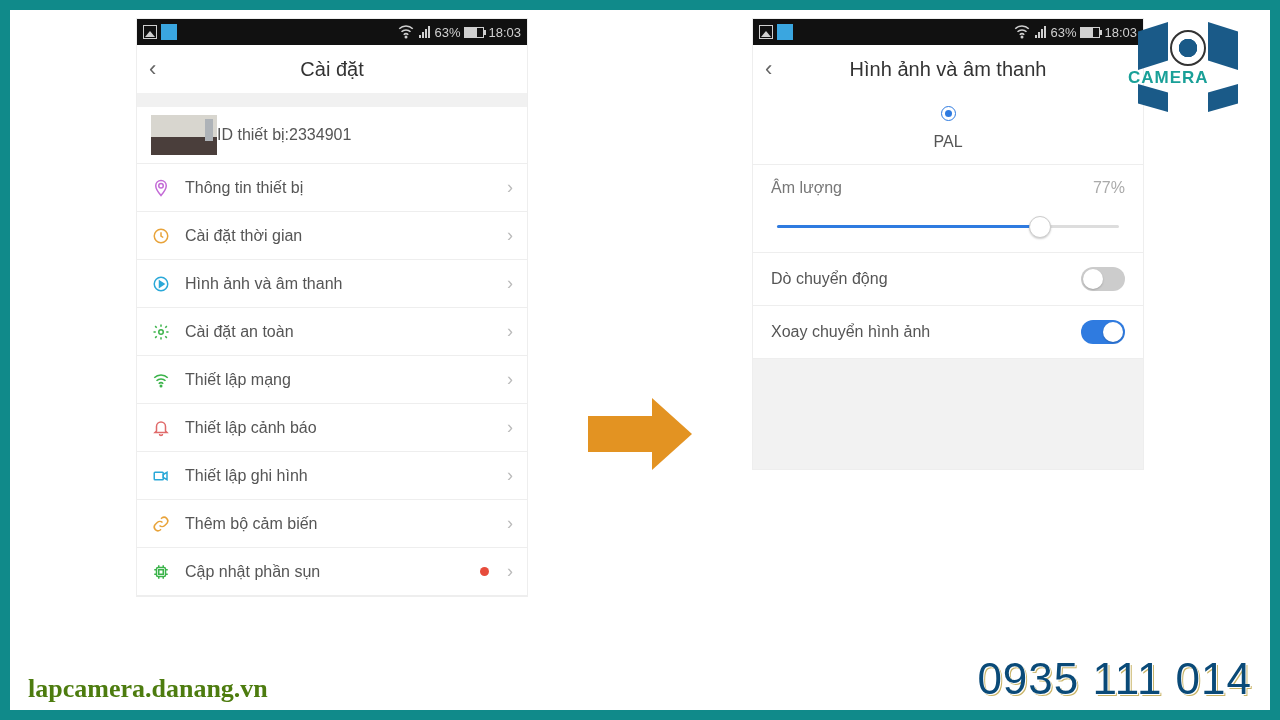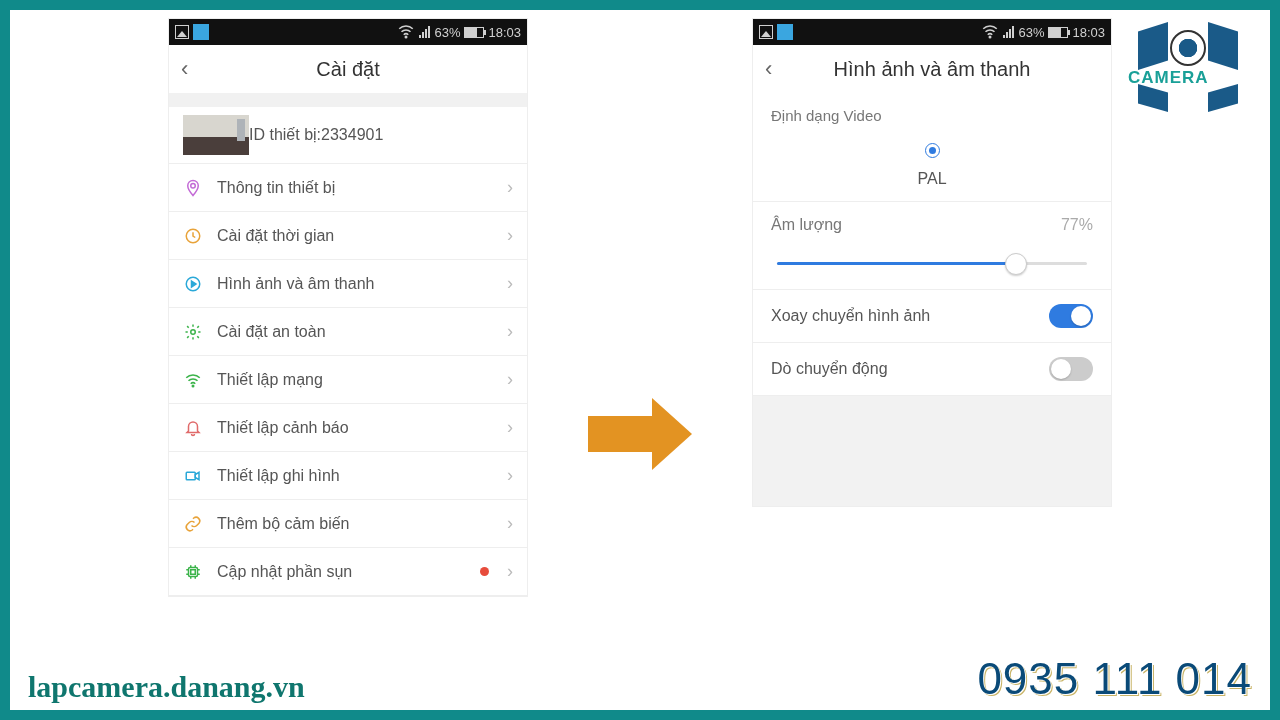--- a/index.html
+++ b/index.html
@@ -15,21 +15,21 @@
   .content-area {
     position: absolute;
     top: 0; left: 0; right: 0; bottom: 60px;
     display: flex;
     align-items: flex-start;
     justify-content: center;
     gap: 60px;
     padding-top: 8px;
   }
   .phone {
-    width: 360px;
+    width: 392px;
     background: #fff;
     font-size: 16px;
     color: #555;
     border: 1px solid #eee;
   }
   .statusbar {
     height: 26px;
     background: #111;
     color: #d0d0d0;
     display: flex;
@@ -137,21 +137,21 @@
     width:0;height:0;border-top:36px solid transparent;border-bottom:36px solid transparent;
     border-left:40px solid #e39322;
   }
   .arrow-stack{display:flex;align-items:center;}
   
   .footer {
     position:absolute; bottom:6px; left:18px; right:18px;
     display:flex; justify-content:space-between; align-items:flex-end;
     font-family: Georgia, "Times New Roman", serif;
   }
-  .footer .url { font-size:30px; font-weight:bold; color:#0f766e; }
+  .footer .url { font-size:26px; font-weight:bold; color:#4d7c0f; }
   .footer .phone-num {
     font-size:44px; font-weight:normal; color:#0a4a78;
     text-shadow: 1px 1px 0 #fff, 2px 2px 0 #c9b467;
     letter-spacing: 1px;
     font-family: "Arial Black", sans-serif;
   }
   
   .logo {
     position:absolute; top:12px; right:22px;
     width:120px; text-align:left;
@@ -340,42 +340,41 @@
           </span>
         <span>63%</span>
         <span class="batt"></span>
         <span>18:03</span>
       </div>
     </div>
     <div class="titlebar">
       <span class="back">‹</span>
       <span>Hình ảnh và âm thanh</span>
     </div>
-    <div class="section-title">Định dạng Video</div>
     <div class="radio-row">
       <span class="radio sel"></span>
       <span>PAL</span>
     </div>
     <div class="vol-row">
       <span>Âm lượng</span>
       <span class="val">77%</span>
     </div>
     <div class="slider-wrap">
       <div class="slider">
         <div class="fill"></div>
         <div class="knob"></div>
       </div>
     </div>
     <div class="toggle-row">
+      <span>Dò chuyển động</span>
+      <span class="toggle off"></span>
+    </div>
+    <div class="toggle-row">
       <span>Xoay chuyển hình ảnh</span>
       <span class="toggle on"></span>
-    </div>
-    <div class="toggle-row">
-      <span>Dò chuyển động</span>
-      <span class="toggle off"></span>
     </div>
     <div class="filler"></div>
   </div>
 
 </div>
 
 <div class="logo">
   <div class="hex">
       <div></div>
       <div></div>

